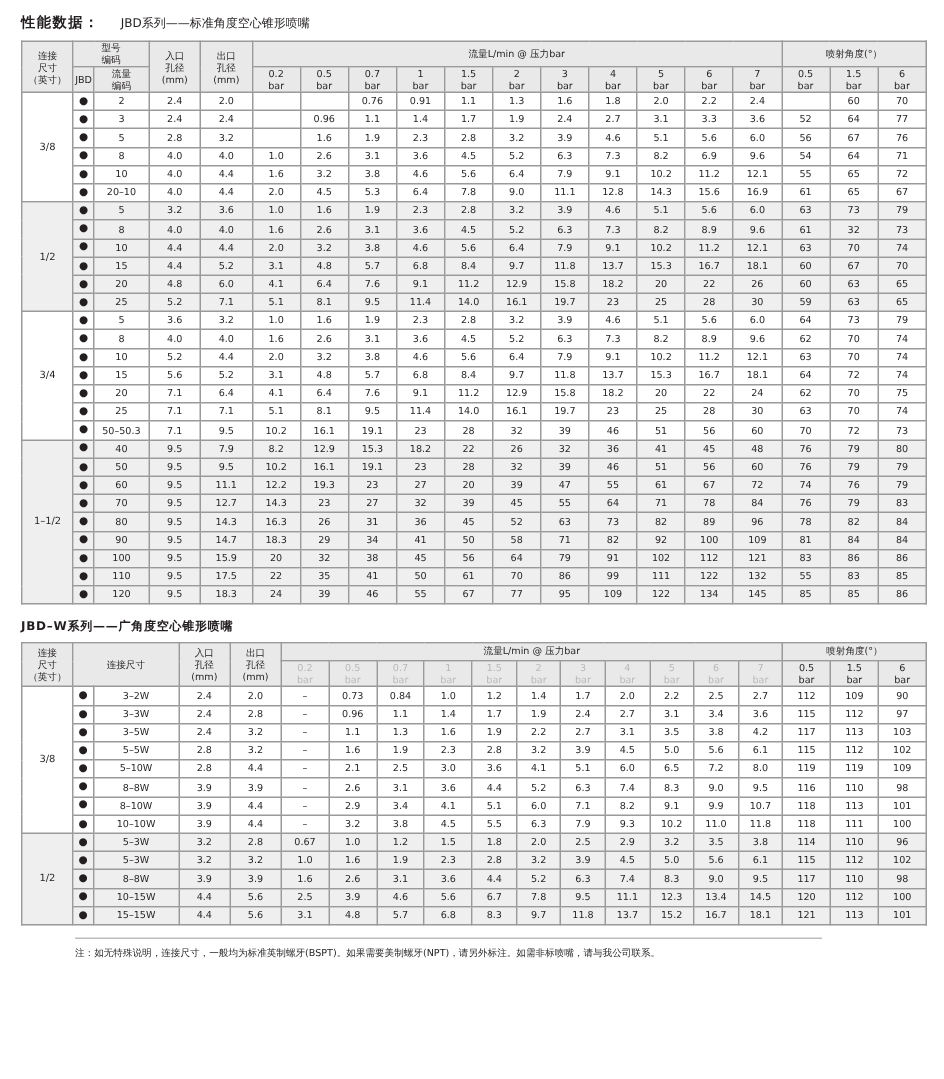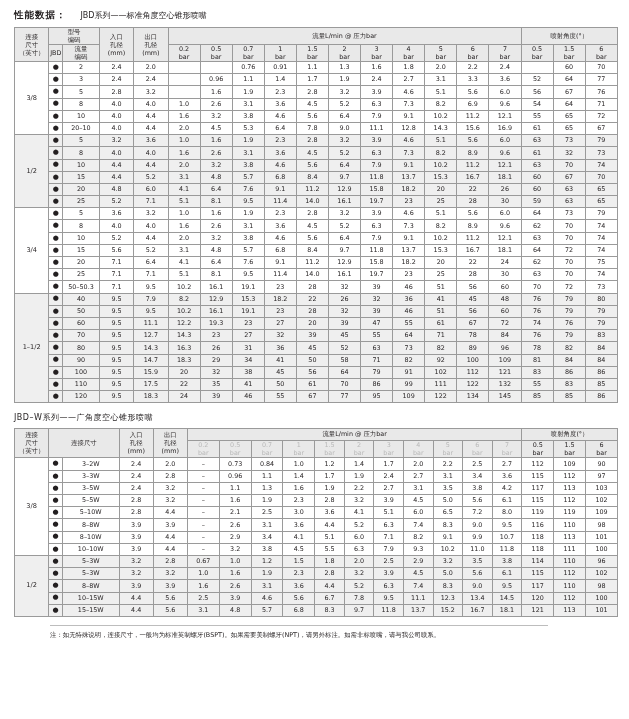--- a/index.html
+++ b/index.html
@@ -11,21 +11,21 @@
     color:#231f20;
     -webkit-font-smoothing:antialiased;
   }
   .page{position:relative;width:568px;height:719px;box-sizing:border-box;padding:6px 20px 0 14px;}
 
   
   .title-row{display:flex;align-items:center;height:18px;margin-bottom:3px;}
   .title-main{font-size:9.5px;font-weight:bold;letter-spacing:1px;color:#231f20;}
   .title-sep{width:14px;}
   .title-sub{font-size:8px;color:#231f20;text-align:center;}
-  .sub-title-row{display:flex;align-items:center;height:16px;margin:6px 0 3px 0;}
+  .sub-title-row{display:flex;align-items:center;height:16px;margin:6px 0 3px 0;font-weight:bold;}
   .sub-title-main{font-size:8px;color:#231f20;letter-spacing:.5px;}
 
   
   table{border-collapse:collapse;width:604px;table-layout:fixed;}
   td,th{
     border:0.6px solid #9a9a9a;
     font-size:6.4px;
     text-align:center;
     vertical-align:middle;
     padding:0;

